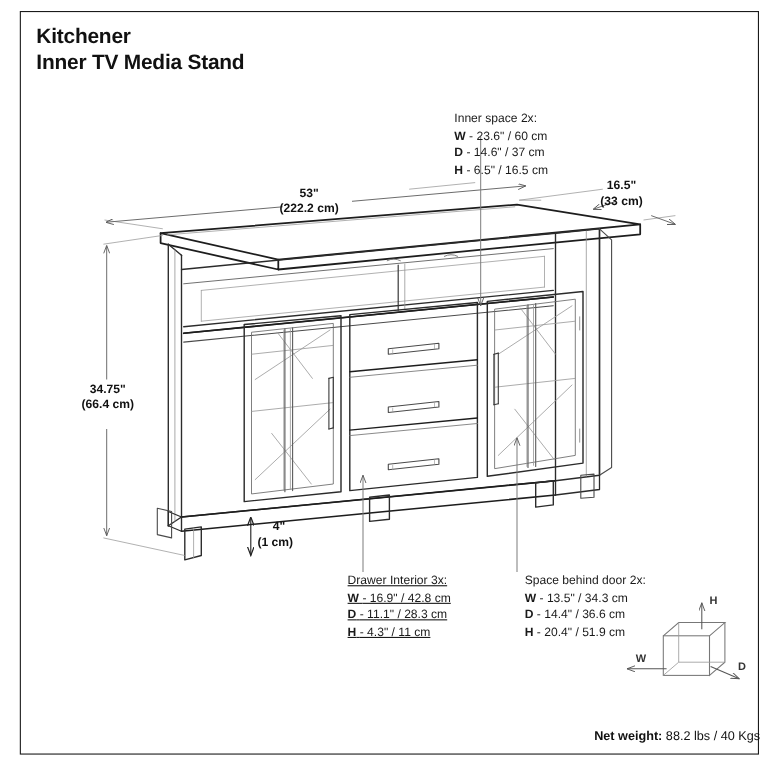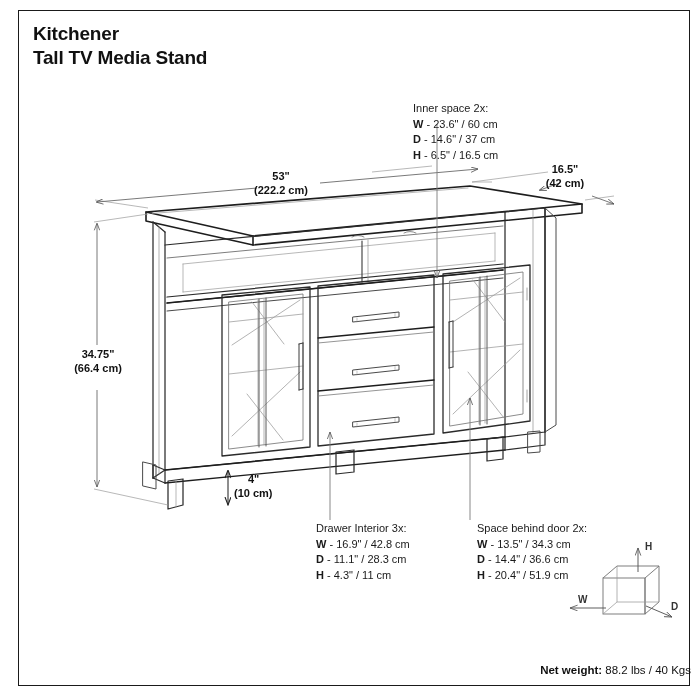--- a/index.html
+++ b/index.html
@@ -76,21 +76,21 @@
 </style>
 </head>
 <body>
 
 <div id="canvas">
 
   <div class="border-frame"></div>
 
   <div class="title-block">
     <div class="title-line">Kitchener</div>
-    <div class="title-line">Tall TV Media Stand</div>
+    <div class="title-line">Inner TV Media Stand</div>
   </div>
 
   <svg width="700" height="700" viewBox="0 0 700 700">
     <defs>
       <marker id="ar" markerWidth="9" markerHeight="9" refX="8" refY="3" orient="auto">
         <path d="M0,0 L8,3 L0,6" fill="none" stroke="#555" stroke-width="0.9"></path>
       </marker>
       <marker id="arS" markerWidth="9" markerHeight="9" refX="1" refY="3" orient="auto">
         <path d="M8,0 L0,3 L8,6" fill="none" stroke="#555" stroke-width="0.9"></path>
       </marker>
@@ -317,50 +317,50 @@
 
   </svg>
 
   <div class="dim-label" style="left:236px; top:170px; width:90px;">
     <div>53"</div>
     <div>(222.2 cm)</div>
   </div>
 
   <div class="dim-label" style="left:522px; top:163px; width:86px;">
     <div>16.5"</div>
-    <div>(42 cm)</div>
+    <div>(33 cm)</div>
   </div>
 
   <div class="dim-label" style="left:52px; top:348px; width:92px;">
     <div>34.75"</div>
     <div>(66.4 cm)</div>
   </div>
 
   <div class="dim-label" style="left:234px; top:473px; width:70px; text-align:left;">
     <div style="padding-left:14px;">4"</div>
-    <div>(10 cm)</div>
+    <div>(1 cm)</div>
   </div>
 
   <div class="callout" style="left:413px; top:101px;">
     <div class="hdr">Inner space 2x:</div>
     <div class="row">
       <b>W</b>
       <span>- 23.6" / 60 cm</span>
     </div>
     <div class="row">
       <b>D</b>
       <span>- 14.6" / 37 cm</span>
     </div>
     <div class="row">
       <b>H</b>
       <span>-  6.5" / 16.5 cm</span>
     </div>
   </div>
 
-  <div class="callout" style="left:316px; top:521px;">
+  <div class="callout" style="left:316px; top:521px;text-decoration:underline;">
     <div class="hdr">Drawer Interior 3x:</div>
     <div class="row">
       <b>W</b>
       <span>- 16.9" / 42.8 cm</span>
     </div>
     <div class="row">
       <b>D</b>
       <span>- 11.1" / 28.3 cm</span>
     </div>
     <div class="row">

